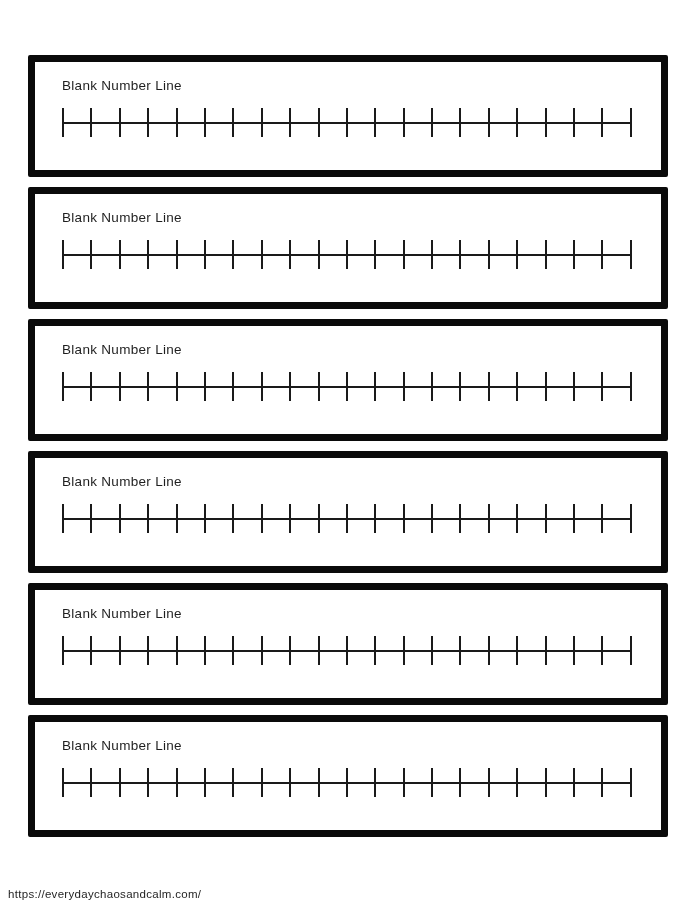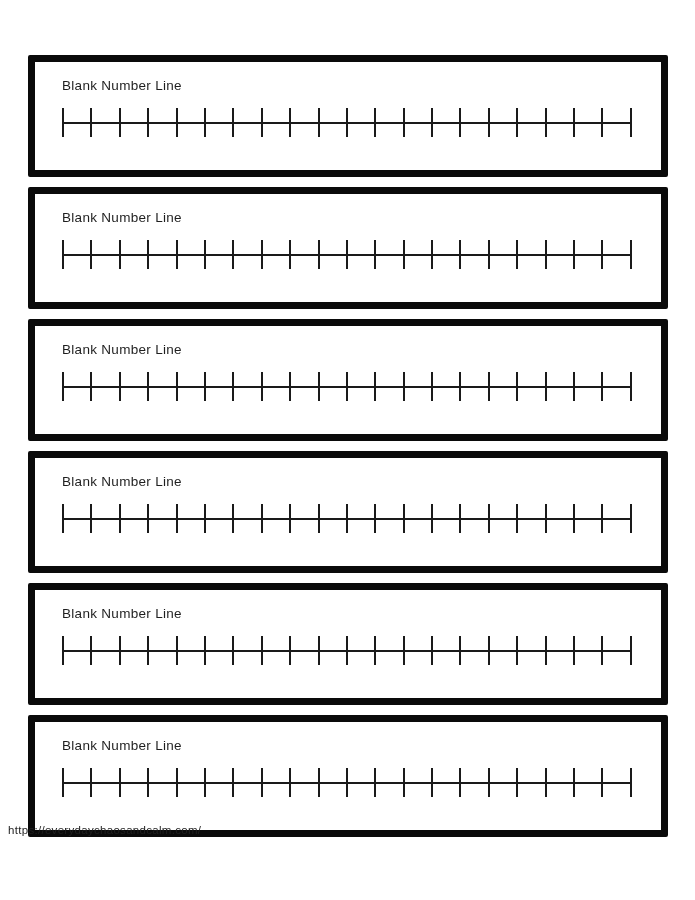--- a/index.html
+++ b/index.html
@@ -62,21 +62,21 @@
     justify-content: space-between;
   }
   .tick {
     width: 2px;
     height: 29px;
     background: var(--line-color, #1a1a1a);
   }
   .footer {
     position: absolute;
     left: 8px;
-    top: 824px;
+    top: 888px;
     font-size: 11.5px;
     letter-spacing: 0.3px;
     color: var(--text-color, #1f1f1f);
   }
 </style>
 </head>
 <body>
 
 <div class="page">
   <div class="strips" id="strips">

